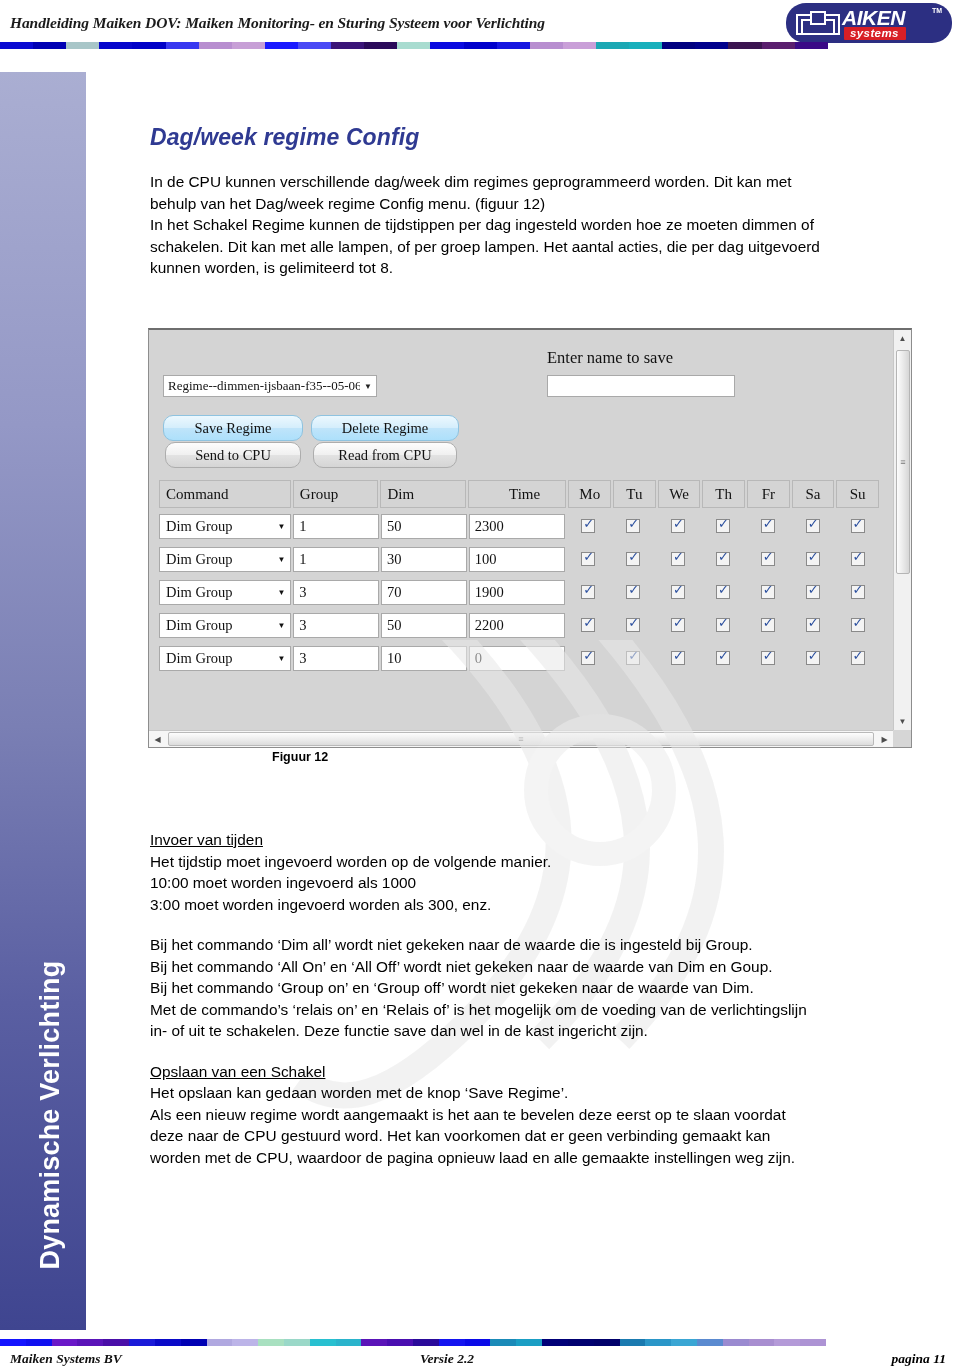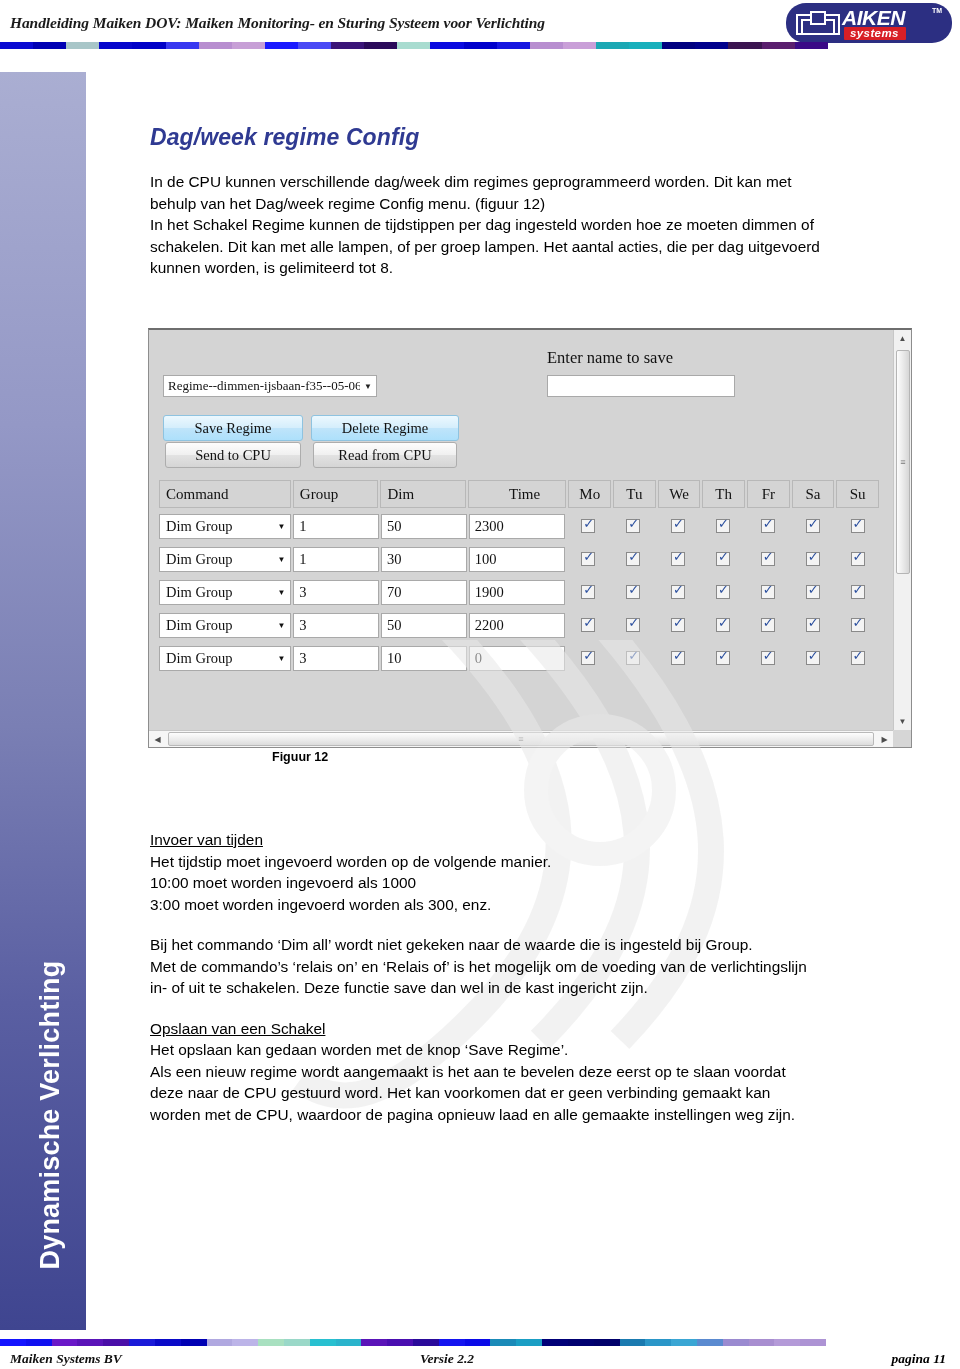--- a/index.html
+++ b/index.html
@@ -116,21 +116,21 @@
   .combo-arrow {
     width:16px; text-align:center; font-size:8px; color:#222;
   }
   .nameinput {
     position:absolute; left:398px; top:45px; width:188px; height:22px;
     background:#fff; border:1px solid #a9a9a9;
   }
 
   .btn {
     position:absolute; height:26px;
-    border:1px solid #adadad; border-radius:3px;
+    border:1px solid #adadad; border-radius:10px;
     background: linear-gradient(to bottom,#fdfdfd 0%,#f0f0f0 48%,#e2e2e2 52%,#d5d5d5 100%);
     font-family:"Liberation Serif", serif; font-size:14.5px; color:#111;
     display:flex; align-items:center; justify-content:center;
   }
   .btn.focus { border:2px solid #3aa0dd; }
   .btn.blue {
     background: linear-gradient(to bottom,#ecf8fe 0%,#d5eefc 48%,#bfe4fa 52%,#ade0fb 100%);
     border:1px solid #8ec3e0;
   }
   #btn-save   { left:14px;  top:85px;  width:140px; }
@@ -622,20 +622,22 @@
     </g>
     <circle cx="430" cy="150" r="64" fill="none" stroke="#ececec" stroke-width="24"></circle>
   </svg>
 
   <div class="content" style="top:805px;">
     <div class="u-head">Invoer van tijden</div>
     <p class="body"> Het tijdstip moet ingevoerd worden op de volgende manier.</p>
     <p class="body">10:00 moet worden ingevoerd als 1000</p>
     <p class="body">3:00 moet worden ingevoerd worden als 300, enz.</p>
     <p class="body" style="margin-top:19px;">Bij het commando ‘Dim all’ wordt niet gekeken naar de waarde die is ingesteld bij Group.</p>
+    <p class="body">Bij het commando  ‘All On’ en ‘All Off’  wordt niet gekeken naar de waarde van Dim en Goup.</p>
+    <p class="body">Bij het commando ‘Group on’ en ‘Group off’  wordt niet gekeken naar de waarde van Dim.</p>
     <p class="body">Met de commando’s ‘relais on’ en ‘Relais of’ is het mogelijk om de voeding van de verlichtingslijn in- of uit te schakelen. Deze functie save dan wel in de kast ingericht zijn.</p>
     <div class="u-head" style="margin-top:19px;">Opslaan van een Schakel</div>
     <p class="body">Het opslaan kan gedaan worden met de knop ‘Save Regime’.</p>
     <p class="body">Als een nieuw regime wordt aangemaakt is het aan te bevelen deze eerst op te slaan voordat deze naar de CPU gestuurd word. Het kan voorkomen dat er geen verbinding gemaakt kan worden met de CPU, waardoor de pagina opnieuw laad en alle gemaakte instellingen weg zijn.</p>
   </div>
 
   <div class="rule-bar rule-foot" id="rule-foot">
       <span style="background: rgb(20, 20, 255); width: 25.8125px;"></span>
       <span style="background: rgb(15, 15, 240); width: 25.8125px;"></span>
       <span style="background: rgb(106, 24, 200); width: 25.8125px;"></span>

